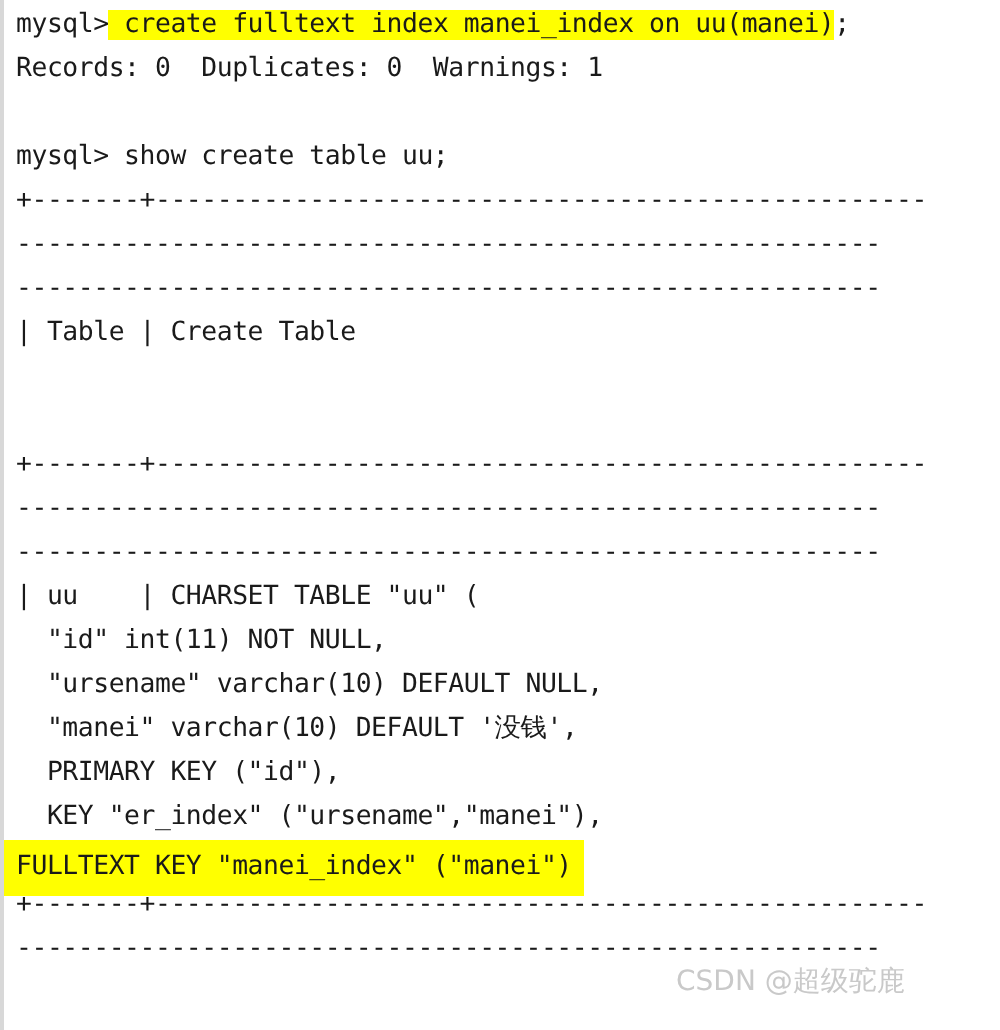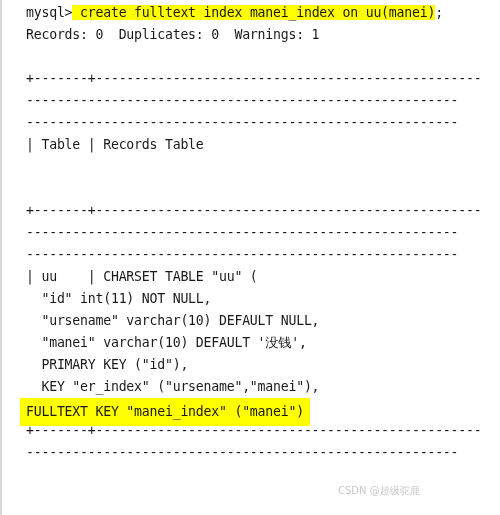--- a/index.html
+++ b/index.html
@@ -18,21 +18,20 @@
     font-family: "DejaVu Sans Mono", "Liberation Mono", monospace;
     font-size: 13.2px;
     line-height: 22px;
     color: #1a1a1a;
     padding: 2px 0 0 6px;
   }
   .line {
     white-space: pre;
     height: 22px;
     letter-spacing: -0.22px;
-    margin-left: 18px;
   }
   .line.blank {
     height: 22px;
   }
   .hl {
     background: #ffff00;
     color: #1a1a1a;
   }
   
   .line.hl-block {
@@ -44,40 +43,41 @@
     padding: 3px 6px 3px 6px;
     margin-left: -6px;
     position: relative;
     z-index: 2;
   }
   #watermark {
     position: absolute;
     left: 336px;
     top: 480px;
     font-family: "DejaVu Sans", "Liberation Sans", sans-serif;
-    font-size: 10px;
+    font-size: 14px;
     color: #c9c9c9;
     white-space: nowrap;
     pointer-events: none;
     z-index: 1;
   }
 </style>
 </head>
 <body>
 
 <div id="terminal">
 
   <div class="line"><span>mysql&gt;</span><span class="hl"> create fulltext index manei_index on uu(manei)</span><span>;</span></div>
 
   <div class="line">Records: 0  Duplicates: 0  Warnings: 1</div>
   <div class="line blank"></div>
+  <div class="line">mysql&gt; show create table uu;</div>
   <div class="line">+-------+--------------------------------------------------</div>
   <div class="line">--------------------------------------------------------</div>
   <div class="line">--------------------------------------------------------</div>
-  <div class="line">| Table | Records Table</div>
+  <div class="line">| Table | Create Table</div>
   <div class="line blank"></div>
   <div class="line blank"></div>
   <div class="line">+-------+--------------------------------------------------</div>
   <div class="line">--------------------------------------------------------</div>
   <div class="line">--------------------------------------------------------</div>
   <div class="line">| uu    | CHARSET TABLE "uu" (</div>
   <div class="line">  "id" int(11) NOT NULL,</div>
   <div class="line">  "ursename" varchar(10) DEFAULT NULL,</div>
   <div class="line">  "manei" varchar(10) DEFAULT '没钱',</div>
   <div class="line">  PRIMARY KEY ("id"),</div>

